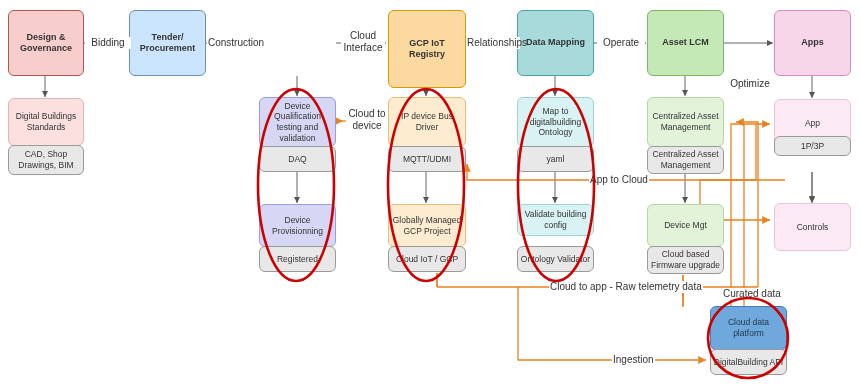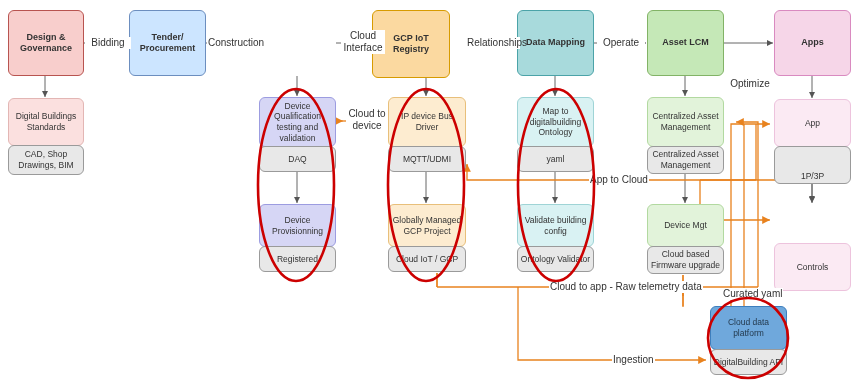--- a/index.html
+++ b/index.html
@@ -255,21 +255,21 @@
     <ellipse cx="556" cy="185" rx="38" ry="96" fill="none" stroke="#cc0000" stroke-width="2.6"></ellipse>
     <ellipse cx="748" cy="338" rx="40" ry="40" fill="none" stroke="#cc0000" stroke-width="2.6"></ellipse>
   </svg>
 
   <div class="node head tex-red" style="left:8px;top:10px;width:76px;height:66px;">
     <span class="lbl">Design &amp; Governance</span>
   </div>
   <div class="node head tex-blue" style="left:129px;top:10px;width:77px;height:66px;">
     <span class="lbl">Tender/ Procurement</span>
   </div>
-  <div class="node head tex-orange" style="left:372px;top:10px;width:78px;height:68px;">
+  <div class="node head tex-orange" style="left:388px;top:10px;width:78px;height:78px;">
     <span class="lbl">GCP IoT Registry</span>
   </div>
   <div class="node head tex-teal" style="left:517px;top:10px;width:77px;height:66px;">
     <span class="lbl">Data Mapping</span>
   </div>
   <div class="node head tex-green" style="left:647px;top:10px;width:77px;height:66px;">
     <span class="lbl">Asset LCM</span>
   </div>
   <div class="node head tex-pink" style="left:774px;top:10px;width:77px;height:66px;">
     <span class="lbl">Apps</span>
@@ -307,21 +307,21 @@
   <div class="node tex-gray" style="left:388px;top:246px;width:78px;height:26px;">
     <span class="lbl">Cloud IoT / GCP</span>
   </div>
 
   <div class="node tex-teal-light" style="left:517px;top:97px;width:77px;height:50px;">
     <span class="lbl">Map to digitalbuilding Ontology</span>
   </div>
   <div class="node tex-gray" style="left:517px;top:146px;width:77px;height:26px;">
     <span class="lbl">yaml</span>
   </div>
-  <div class="node tex-teal-light" style="left:517px;top:204px;width:77px;height:43px;">
+  <div class="node tex-teal-light" style="left:517px;top:204px;width:77px;height:32px;">
     <span class="lbl">Validate building config</span>
   </div>
   <div class="node tex-gray" style="left:517px;top:246px;width:77px;height:26px;">
     <span class="lbl">Ontology Validator</span>
   </div>
 
   <div class="node tex-green-light" style="left:647px;top:97px;width:77px;height:50px;">
     <span class="lbl">Centralized Asset Management</span>
   </div>
   <div class="node tex-gray" style="left:647px;top:146px;width:77px;height:28px;">
@@ -330,40 +330,40 @@
   <div class="node tex-green-light" style="left:647px;top:204px;width:77px;height:43px;">
     <span class="lbl">Device Mgt</span>
   </div>
   <div class="node tex-gray" style="left:647px;top:246px;width:77px;height:28px;">
     <span class="lbl">Cloud based Firmware upgrade</span>
   </div>
 
   <div class="node tex-pink-light" style="left:774px;top:99px;width:77px;height:48px;">
     <span class="lbl">App</span>
   </div>
-  <div class="node tex-gray" style="left:774px;top:146px;width:77px;height:38px;align-items:flex-end;">
+  <div class="node tex-gray" style="left:774px;top:136px;width:77px;height:20px;">
     <span class="lbl">1P/3P</span>
   </div>
-  <div class="node tex-pink-light" style="left:774px;top:203px;width:77px;height:48px;margin-top:40px;">
+  <div class="node tex-pink-light" style="left:774px;top:203px;width:77px;height:48px;">
     <span class="lbl">Controls</span>
   </div>
 
   <div class="node tex-steel" style="left:710px;top:306px;width:77px;height:44px;color:#23394d;">
     <span class="lbl">Cloud data platform</span>
   </div>
   <div class="node tex-gray" style="left:710px;top:349px;width:77px;height:26px;">
     <span class="lbl">DigitalBuilding API</span>
   </div>
 
   <div class="edge-label" style="left:85px;top:37px;width:44px;">Bidding</div>
   <div class="edge-label" style="left:207px;top:37px;width:52px;">Construction</div>
   <div class="edge-label wrap" style="left:341px;top:30px;width:42px;">Cloud Interface</div>
   <div class="edge-label" style="left:466px;top:37px;width:52px;">Relationships</div>
   <div class="edge-label" style="left:597px;top:37px;width:46px;">Operate</div>
   <div class="edge-label" style="left:726px;top:37px;width:46px;margin-top:41px;">Optimize</div>
 
   <div class="edge-label wrap" style="left:346px;top:108px;width:40px;">Cloud to device</div>
   <div class="edge-label" style="left:589px;top:174px;">App to Cloud</div>
   <div class="edge-label" style="left:549px;top:281px;">Cloud to app - Raw telemetry data</div>
-  <div class="edge-label" style="left:722px;top:288px;">Curated yaml</div>
+  <div class="edge-label" style="left:722px;top:288px;">Curated data</div>
   <div class="edge-label" style="left:612px;top:354px;">Ingestion</div>
 
 </div>
 
 </body></html>

